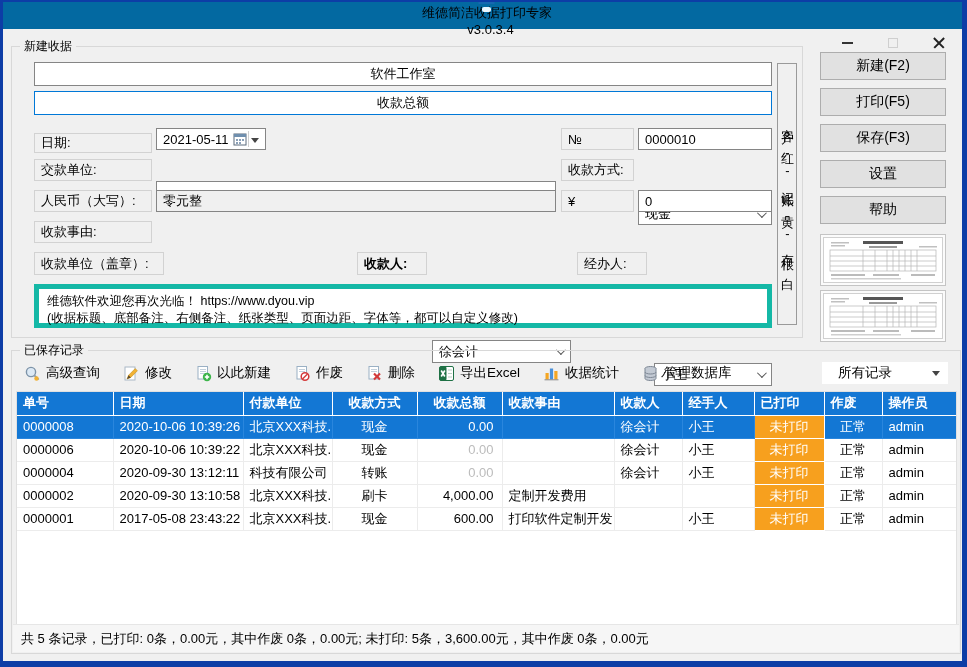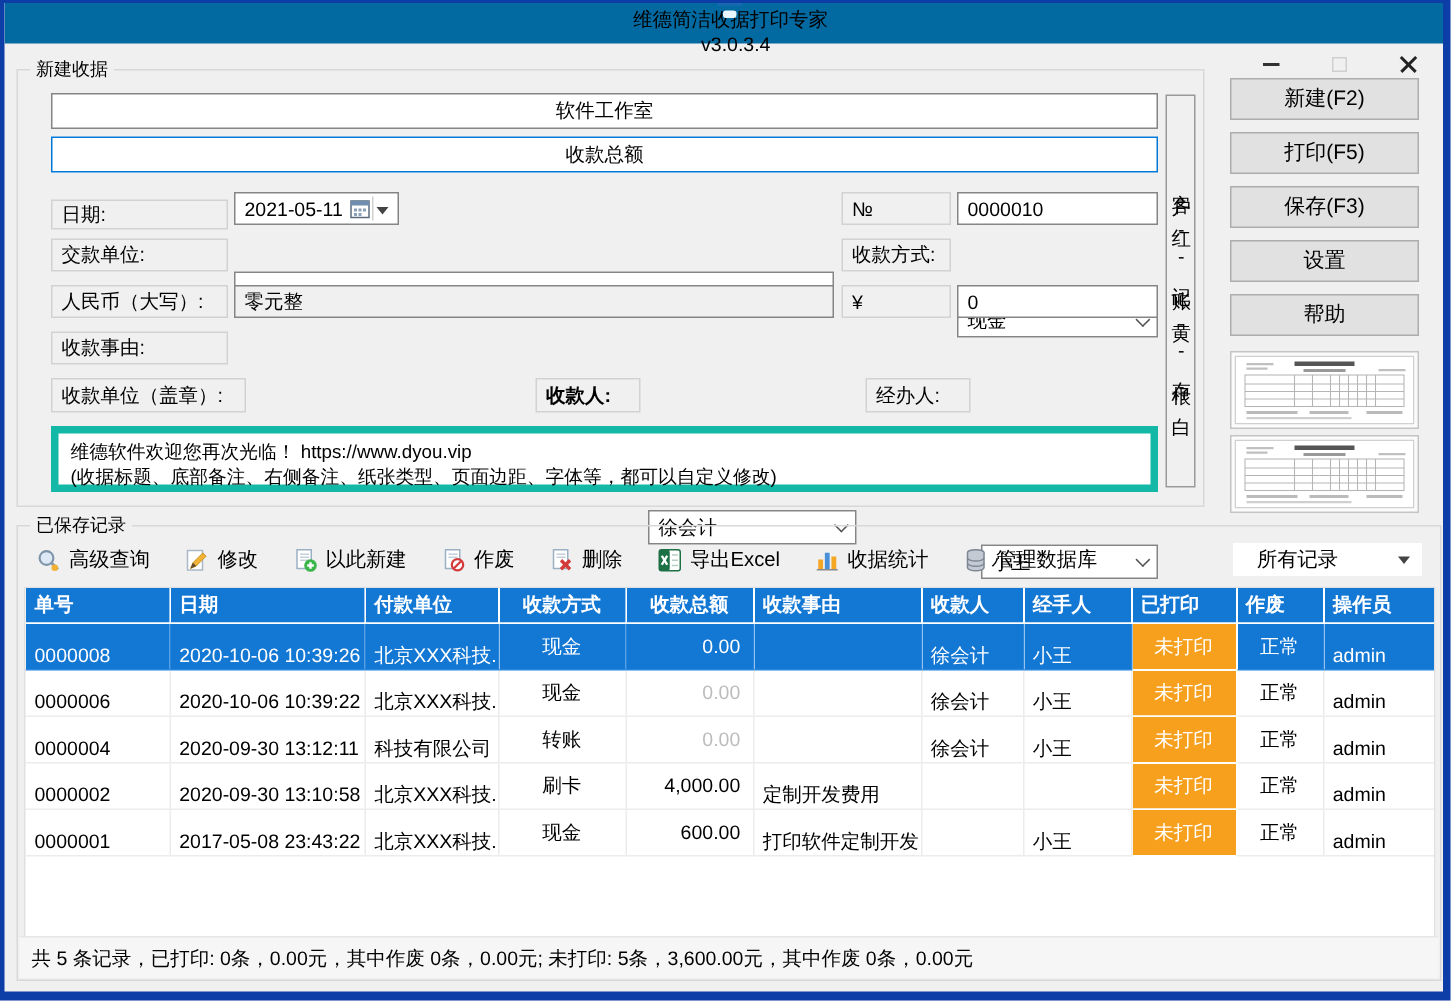--- a/index.html
+++ b/index.html
@@ -79,21 +79,21 @@
   .filter { position:absolute; right:12px; top:11px; width:126px; height:22px; background:#fff;
             font-size:13.5px; display:flex; align-items:center; padding-left:16px; position:absolute; }
 
   
   .table-wrap { position:absolute; left:4px; top:40px; width:941px; height:235px;
                 background:#fff; border:1px solid #e0e0e0; overflow:hidden; }
   table { border-collapse:collapse; table-layout:fixed; width:941px; }
   th { background:#1377d4; color:#fff; font-size:13px; font-weight:600; height:23px;
        text-align:left; padding:0 0 0 6px; border-right:1px solid rgba(255,255,255,.45);
        border-bottom:1px solid #fff; white-space:nowrap; overflow:hidden; }
-  td { font-size:13px; color:#000; height:23px; padding:12px 0 0 6px;
+  td { font-size:13px; color:#000; height:23px; padding:0 0 0 6px;
        border-right:1px solid #ececec; border-bottom:1px solid #ececec;
        white-space:nowrap; overflow:hidden; }
   th.c, td.c { text-align:center; padding:0; }
   td.r { text-align:right; padding:0 8px 0 0; }
   th.r { text-align:center; padding:0; }
   tr.selected td { background:#1377d4; color:#fff; border-color:#2a86dd; }
   td.printed { background:#f7a01e !important; color:#fff !important; text-align:center; padding:0;
                border-color:#fff !important; }
   td.dim { color:#bcbcbc; }
 

